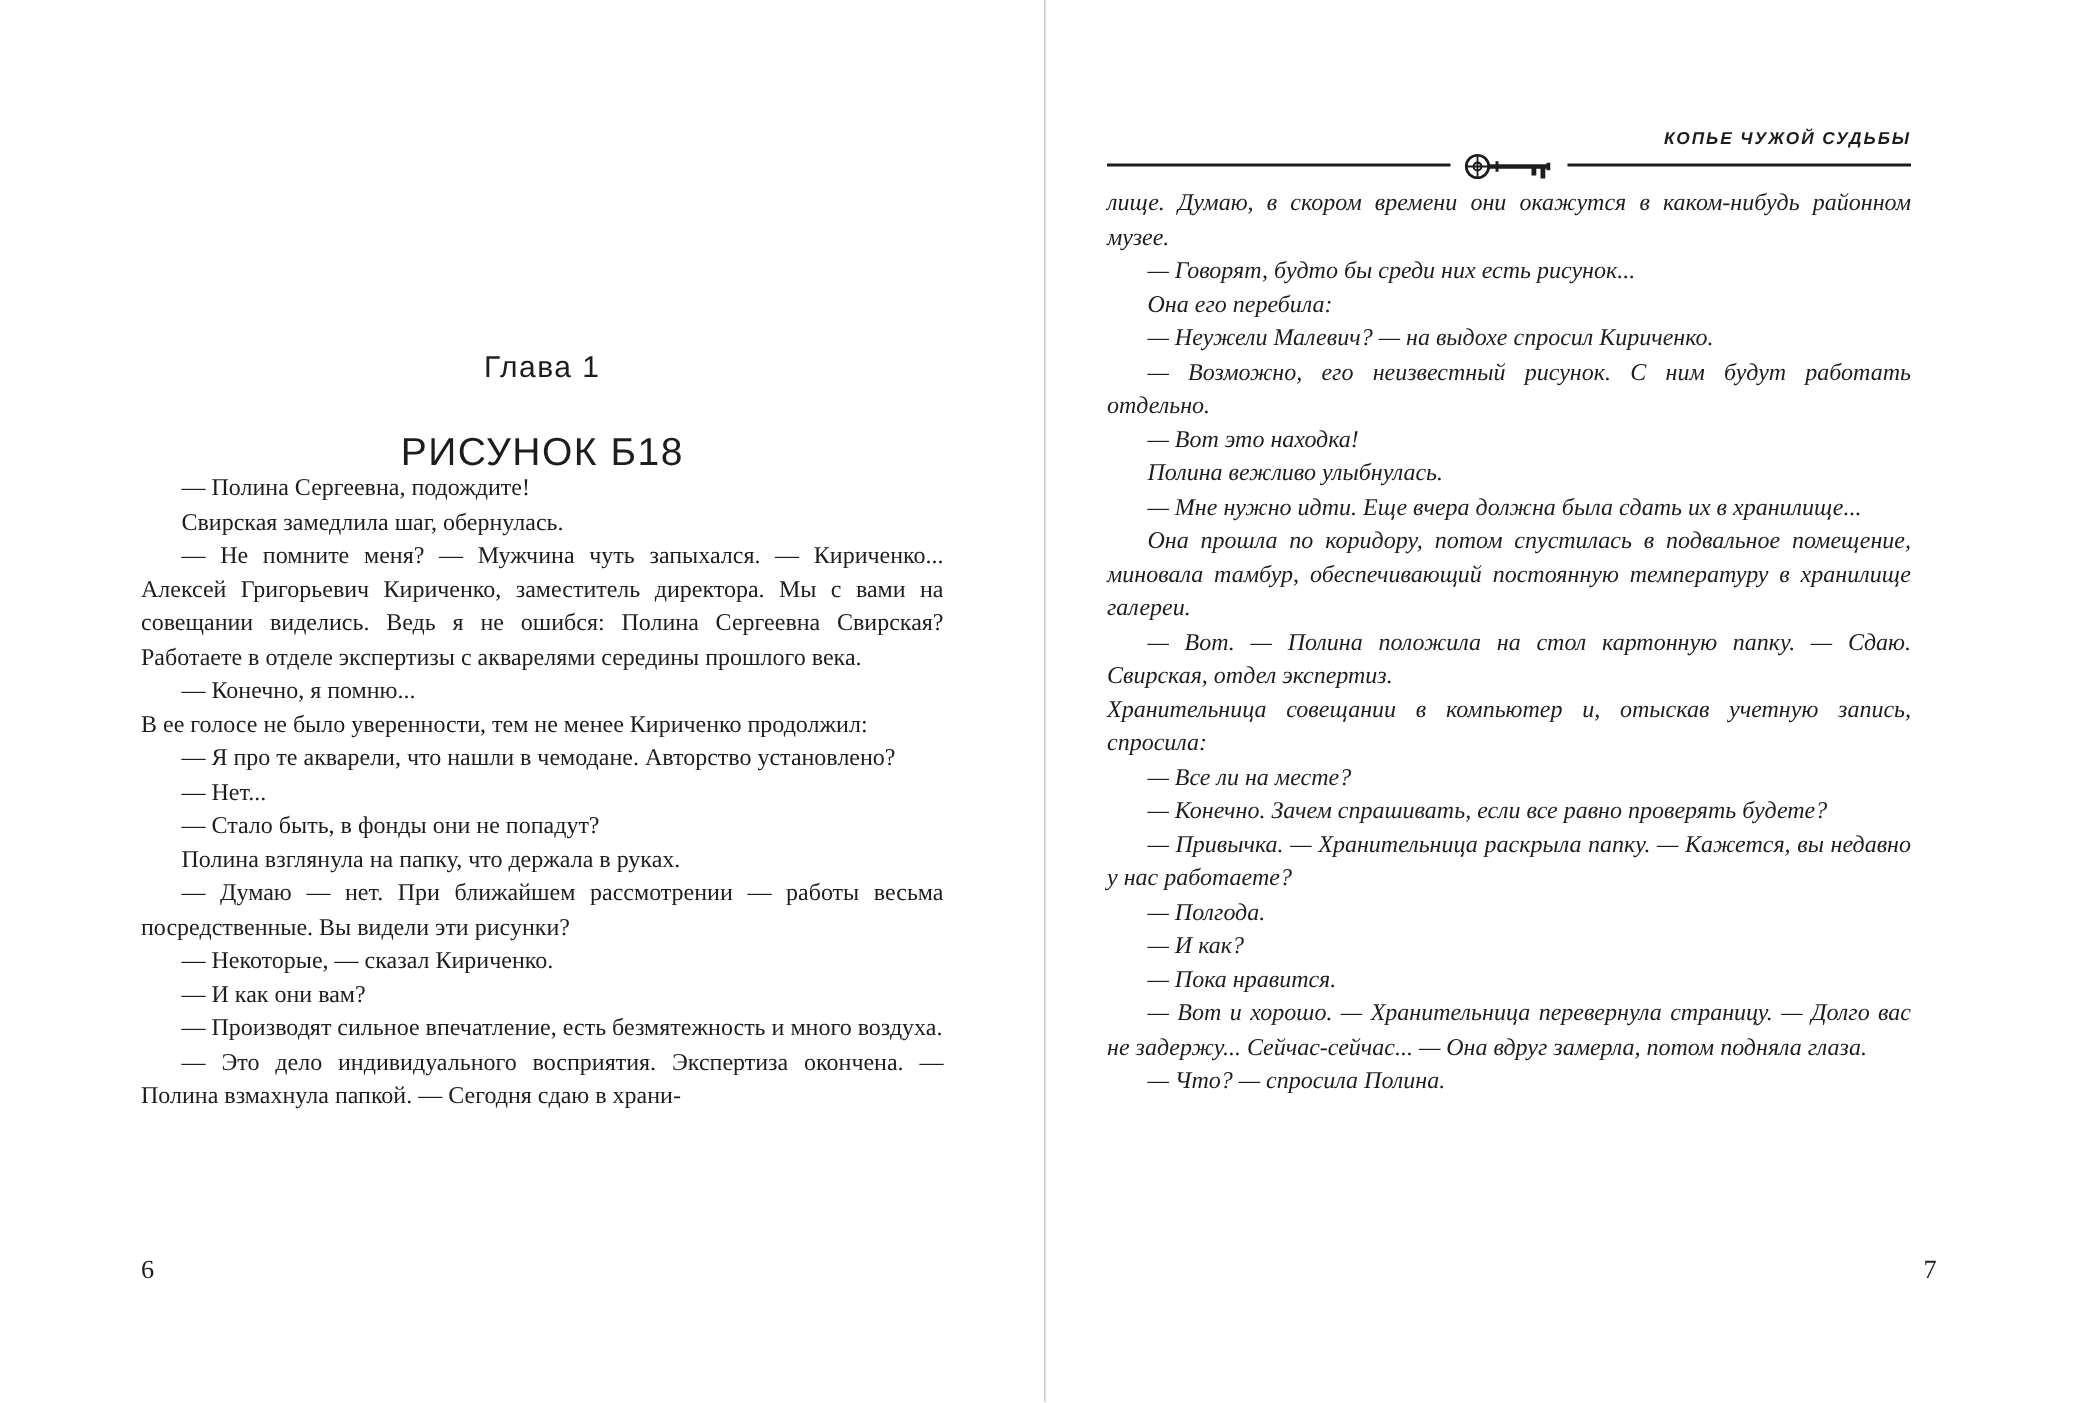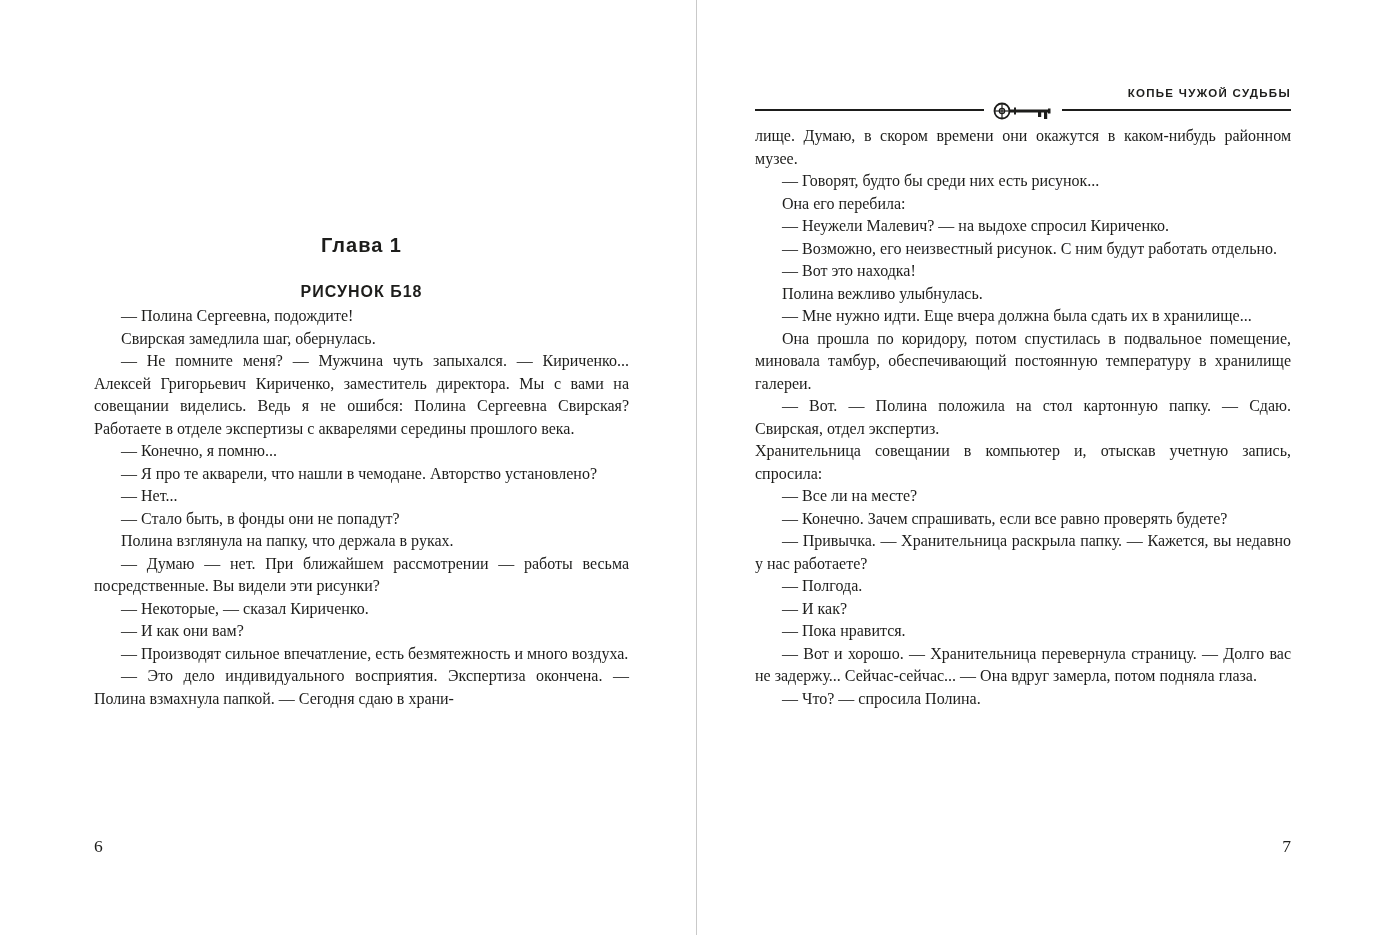--- a/index.html
+++ b/index.html
@@ -16,31 +16,31 @@
       position: absolute;
       left: 696px; top: 0;
       width: 1px; height: 935px;
       background: #c9c9c9;
     }
     .page { position: absolute; top: 0; width: 692px; height: 935px; }
     .page-left  { left: 0; }
     .page-right { left: 692px; }
 
     .content-left  { position: absolute; left: 94px; top: 0; width: 535px; }
-    .content-right { position: absolute; left: 63px; top: 0; width: 536px; }
+    .content-right { position: absolute; left: 46px; top: 0; width: 536px; font-style: italic; }
 
     .chapter-block {
       margin-top: 234px;
       text-align: center;
       font-family: "Liberation Sans", sans-serif;
-      font-weight: bold;
+      font-weight: normal;
       color: #1d1d1b;
     }
     .chapter-label { font-size: 20px; line-height: 22px; letter-spacing: 1px; }
-    .chapter-title { font-size: 16px; line-height: 27px; letter-spacing: 1px; margin-top: 22px; }
+    .chapter-title { font-size: 26px; line-height: 27px; letter-spacing: 1px; margin-top: 32px; }
 
     .body-text {
       text-align: justify;
       font-size: 16px;
       line-height: 22.5px;
       color: #1d1d1b;
     }
     .body-left  { }
     .body-right { margin-top: 14px; }
     .para { margin: 0; }
@@ -90,20 +90,21 @@
     <div class="content-left">
       <div class="chapter-block">
         <div class="chapter-label">Глава 1</div>
         <div class="chapter-title">РИСУНОК Б18</div>
       </div>
       <div class="body-text body-left">
           <p class="para indent">— Полина Сергеевна, подождите!</p>
           <p class="para indent">Свирская замедлила шаг, обернулась.</p>
           <p class="para indent">— Не помните меня? — Мужчина чуть запыхался. — Кириченко... Алексей Григорьевич Кириченко, заместитель директора. Мы с вами на совещании виделись. Ведь я не ошибся: Полина Сергеевна Свирская? Работаете в отделе экспертизы с акварелями середины прошлого века.</p>
           <p class="para indent">— Конечно, я помню...</p>
+          <p class="para">В ее голосе не было уверенности, тем не менее Кириченко продолжил:</p>
           <p class="para indent">— Я про те акварели, что нашли в чемодане. Авторство установлено?</p>
           <p class="para indent">— Нет...</p>
           <p class="para indent">— Стало быть, в фонды они не попадут?</p>
           <p class="para indent">Полина взглянула на папку, что держала в руках.</p>
           <p class="para indent">— Думаю — нет. При ближайшем рассмотрении — работы весьма посредственные. Вы видели эти рисунки?</p>
           <p class="para indent">— Некоторые, — сказал Кириченко.</p>
           <p class="para indent">— И как они вам?</p>
           <p class="para indent">— Производят сильное впечатление, есть безмятежность и много воздуха.</p>
           <p class="para indent">— Это дело индивидуального восприятия. Экспертиза окончена. — Полина взмахнула папкой. — Сегодня сдаю в храни-</p>
         </div>

